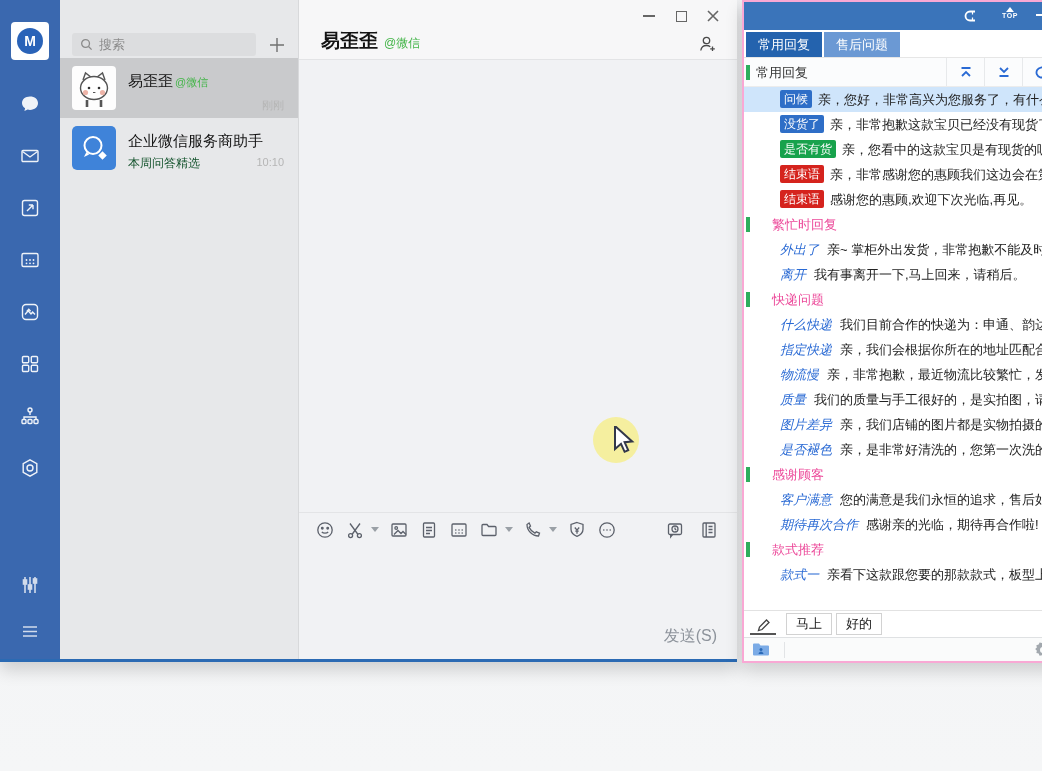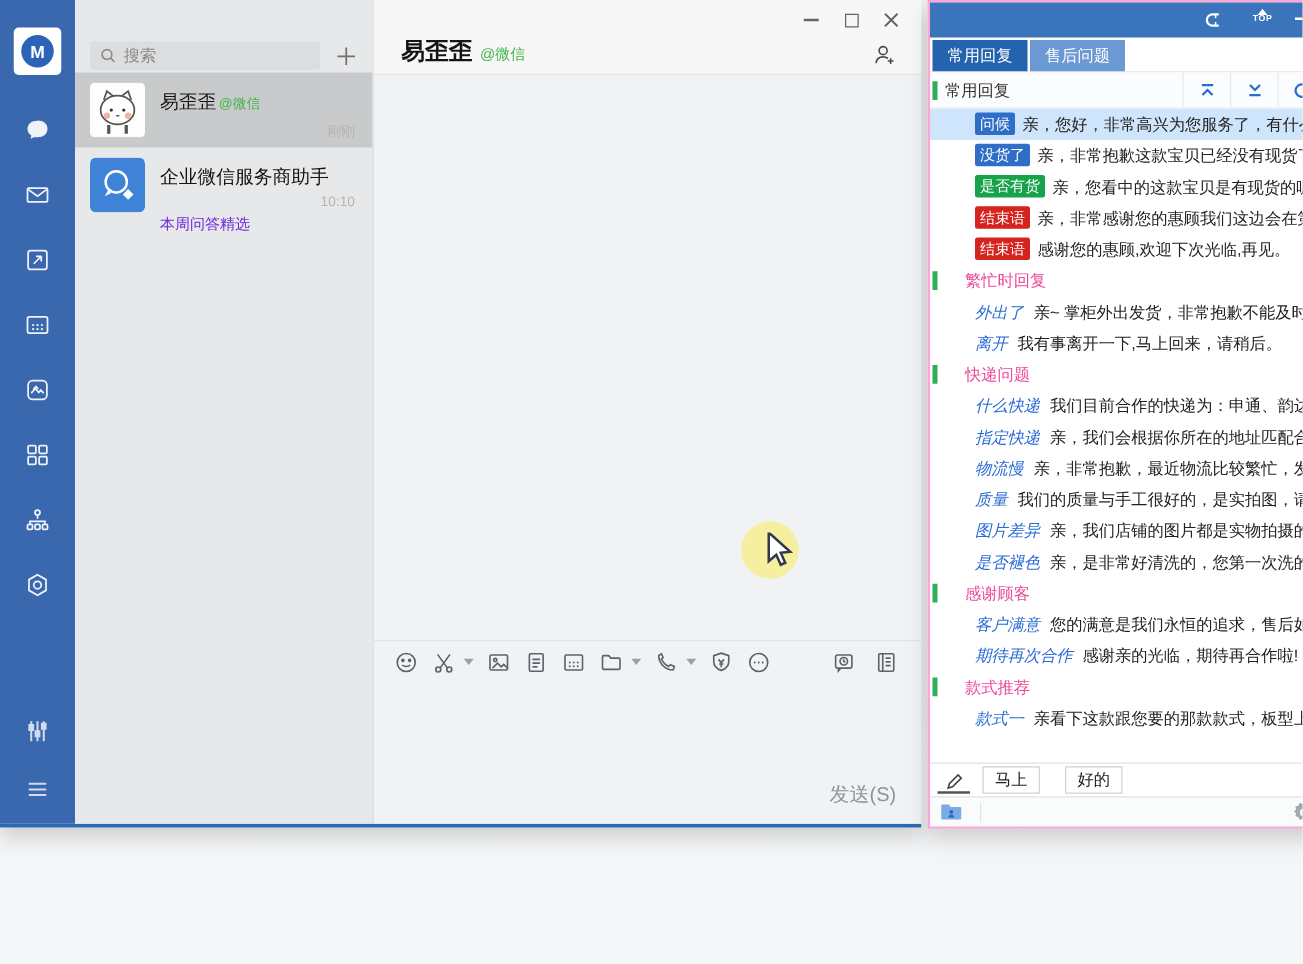--- a/index.html
+++ b/index.html
@@ -36,21 +36,21 @@
     color:#555; width:130px; margin-left:6px; font-family:Liberation Sans, sans-serif; }
   .search-box input::placeholder { color:#8a8a8a; }
   .add-btn { position:absolute; right:10px; top:34px; width:22px; height:22px;
     display:flex; align-items:center; justify-content:center; cursor:pointer; }
   .chat-item { position:absolute; left:0; width:100%; height:60px; }
   .chat-item.selected { background:#c9cacc; }
   .chat-item .avatar { position:absolute; left:12px; top:8px; width:44px; height:44px;
     border-radius:4px; overflow:hidden; }
   .chat-name { position:absolute; left:68px; top:14px; font-size:15px; color:#141414; white-space:nowrap; }
   .wx-badge { font-size:11px; color:#44b549; margin-left:2px; }
-  .chat-sub { position:absolute; left:68px; top:37px; font-size:12px; color:#6d28d9;margin-top:16px; }
+  .chat-sub { position:absolute; left:68px; top:37px; font-size:12px; color:#14532d; }
   .chat-time { position:absolute; right:14px; font-size:11px; color:#b5b5b5; }
   .t1 { top:40px; } .t2 { top:38px; }
 
   
   .chat-pane { position:absolute; left:298px; top:0; width:439px; height:100%;
     border-left:1px solid #d8d9db; background:#f1f2f4; }
   .chat-header { position:relative; height:60px; background:#f7f7f8; border-bottom:1px solid #e3e4e6; }
   .chat-title { position:absolute; left:22px; top:28px; font-size:19px; font-weight:bold; color:#141414; }
   .chat-title .wx-badge { font-size:12px; font-weight:normal; margin-left:6px; }
   .win-controls { position:absolute; top:4px; right:8px; display:flex; }
@@ -104,21 +104,21 @@
   .chip-blue { background:#2e6ec7; } .chip-green { background:#17a24c; } .chip-red { background:#d5231d; }
   .ltitle { color:#2a6ad4; margin-right:8px;font-style:italic; }
   .sec-row { padding-left:28px; position:relative; color:#ec4899; }
   .sec-row .sec-marker { top:5px; }
 
   .ap-quickbar { position:absolute; left:0; right:0; bottom:24px; height:27px; background:#fff;
     border-top:1px solid #e2e2e2; display:flex; align-items:center; padding-left:6px; }
   .q-edit { width:26px; height:21px; display:flex; align-items:flex-end; justify-content:center;
     border-bottom:2px solid #555; margin-right:10px; cursor:pointer; }
   .qbtn { height:22px; line-height:20px; padding:0 9px; border:1px solid #d2d2d2; background:#fff;
-    font-size:13px; color:#222; margin-right:20px; cursor:pointer; font-family:inherit; }
+    font-size:13px; color:#222; margin-right:4px; cursor:pointer; font-family:inherit; }
 
   .ap-bottombar { position:absolute; left:0; right:0; bottom:0; height:24px; background:#fafbfb;
     border-top:1px solid #dfe1e3; display:flex; align-items:center; }
   .bb-folder { margin-left:8px; cursor:pointer; }
   .bb-div { width:1px; height:16px; background:#e2e4e6; margin-left:14px; }
   .bb-gear { margin-left:auto; margin-right:8px; cursor:pointer; }
 </style>
 </head>
 <body>
 

